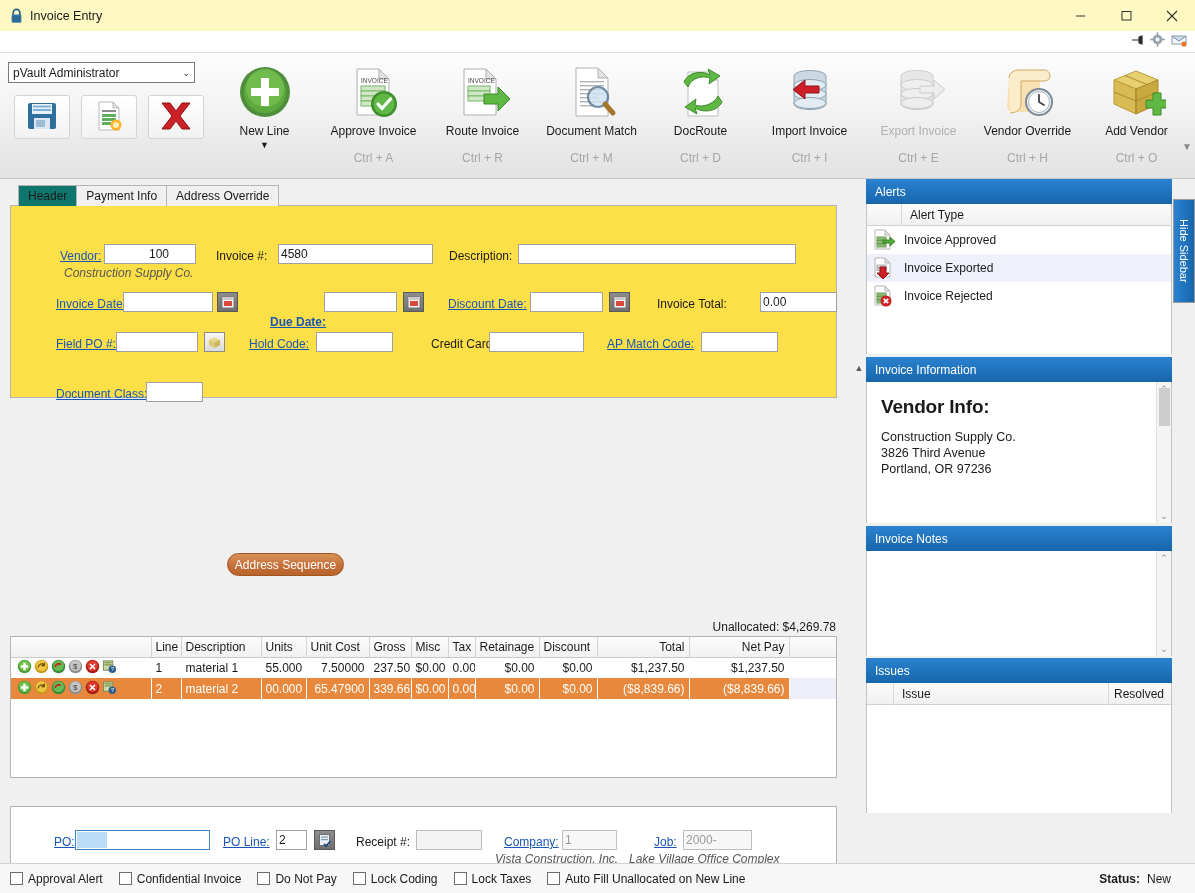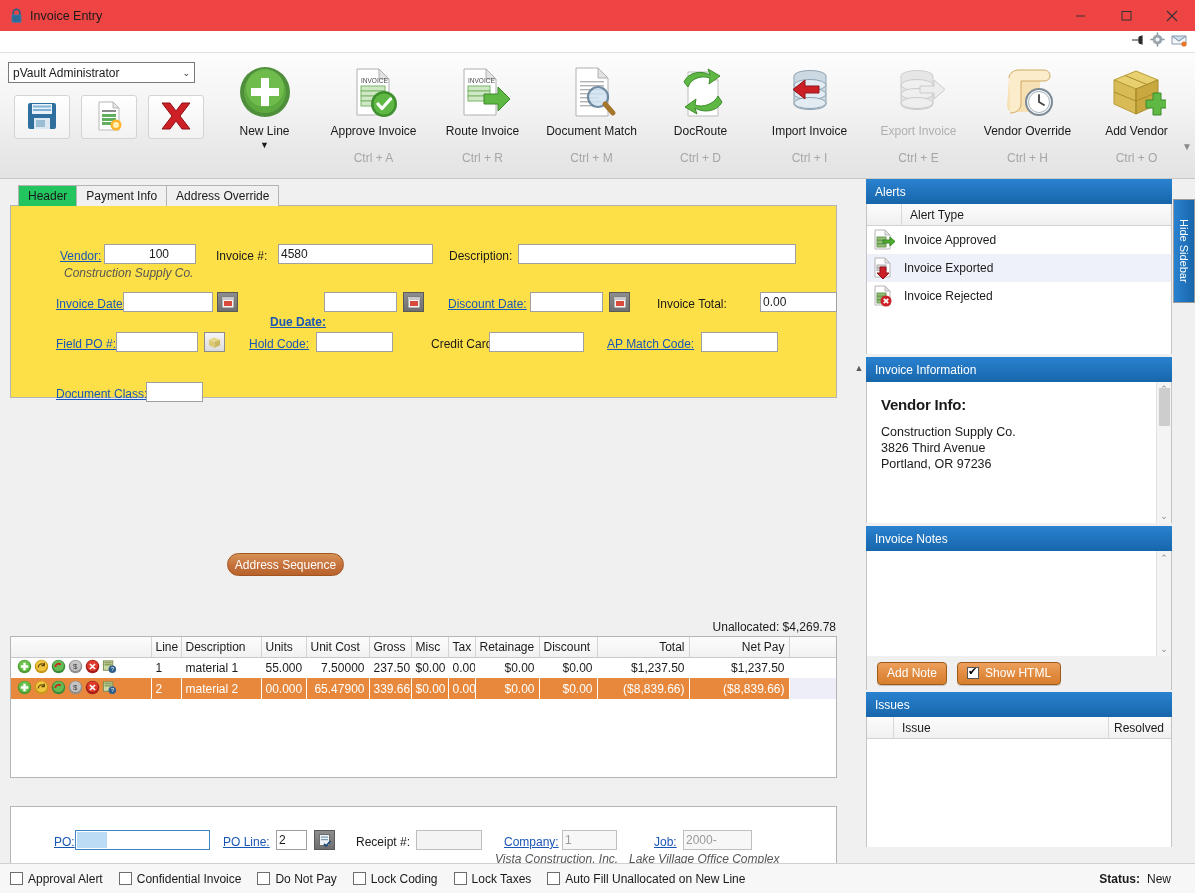--- a/index.html
+++ b/index.html
@@ -9,21 +9,21 @@
     font-family:"Liberation Sans", sans-serif;
     font-size:12px;
     color:#1a1a1a;
     background:#ffffff;
     overflow:hidden;
     position:relative;
   }
 
   
   .titlebar{
-    height:31px; background:#ef4444; border-bottom:0px solid #dcdcdc;
+    height:31px; background:#fef9c3; border-bottom:0px solid #dcdcdc;
     display:flex; align-items:center; position:relative;
   }
   .titlebar .lock{ margin-left:10px; margin-right:7px; display:flex; }
   .titlebar .ttl{ font-size:12.5px; color:#1a1a1a; }
   .winbtns{ position:absolute; right:0; top:0; height:31px; display:flex; }
   .winbtn{ width:46px; height:31px; display:flex; align-items:center; justify-content:center;
            font-size:13px; color:#333; }
 
   .subbar{ height:21px; background:#fff; position:relative; }
   .subbar .tools{ position:absolute; right:8px; top:1px; display:flex; gap:6px; align-items:center; }
@@ -61,21 +61,21 @@
   .rib-scroll{ position:absolute; right:3px; top:88px; color:#8a8a8a; font-size:10px; }
 
   
   .main{ display:flex; height:712px; background:#f0f0f0; }
   .leftcol{ width:866px; position:relative; background:#f0f0f0; padding:6px 0 0 10px; }
 
   
   .tabs{ display:flex; height:21px; margin-left:8px; position:relative; z-index:3; }
   .tab{ height:21px; padding:3px 9px 0 9px; border:1px solid #b4b4b4; border-bottom:none;
         background:#f0f0f0; font-size:12px; margin-right:-1px; }
-  .tab.active{ background:#22c55e; position:relative; top:0; }
+  .tab.active{ background:#0f766e; position:relative; top:0; }
 
   .panel{
     border:1px solid #b4b4b4; background:#fde047; position:relative;
   }
   .hdrpanel{ width:827px; height:193px; margin-top:-1px; }
 
   .fld{ position:absolute; font-size:12px; }
   .lbl-link{ color:#1a56b4; text-decoration:underline; cursor:pointer; }
   .lbl-plain{ color:#1a1a1a; }
   input.ti{
@@ -143,21 +143,21 @@
 
   .hidebar{
     position:absolute; right:0; top:20px; width:22px; height:104px;
     background:linear-gradient(90deg,#2a82d0,#1766ab); color:#fff; font-size:11px;
     display:flex; align-items:center; justify-content:center; cursor:pointer;
     border:1px solid #9a9a9a;
   }
   .hidebar span{ writing-mode:vertical-rl; }
 
   .vinfo{ padding:14px 0 0 14px; }
-  .vinfo h2{ margin:0 0 11px 0; font-size:15px; font-weight:bold; letter-spacing:-0.2px;}
+  .vinfo h2{ margin:0 0 11px 0; font-size:19px; font-weight:bold; letter-spacing:-0.2px;}
   .vinfo div{ font-size:12.5px; line-height:16px; }
 
   .scrollcol{ width:15px; background:#f4f4f4; border-left:1px solid #e2e2e2;
               display:flex; flex-direction:column; align-items:center;
               justify-content:space-between; padding:2px 0; }
   .scrollcol span{ font-size:9px; color:#8a8a8a; }
   .thumb{ width:11px; background:#cdcdcd; }
 
   .orangebtn{
     background:linear-gradient(180deg,#eda15e 0%,#e08a3e 55%,#d97f2f 100%);
@@ -809,27 +809,20 @@
     <div class="sbsection sbhdr" style="width:306px; margin-top:3px;">
       <span>Invoice Notes</span>
     </div>
     <div class="sbbody" style="width:306px; height:105px; display:flex;">
       <div style="flex:1; background:#fff;"></div>
       <div class="scrollcol">
         <span>⌃</span>
         <span>⌄</span>
       </div>
     </div>
-    <div style="width:306px; height:34px; background:#f0f0f0; border-left:1px solid #c4c4c4; border-right:1px solid #c4c4c4; display:flex; align-items:center; padding-left:10px; gap:10px;">
-      <div class="orangebtn">Add Note</div>
-      <div class="orangebtn">
-        <span class="chk-w on"></span>
-        <span>Show HTML</span>
-      </div>
-    </div>
 
     <div class="sbsection sbhdr" style="width:306px; margin-top:2px;">
       <span>Issues</span>
     </div>
     <div class="sbbody" style="width:306px; height:130px;">
       <div class="issuecols">
         <div class="i1"></div>
         <div class="i2">Issue</div>
         <div class="i3">Resolved</div>
       </div>

